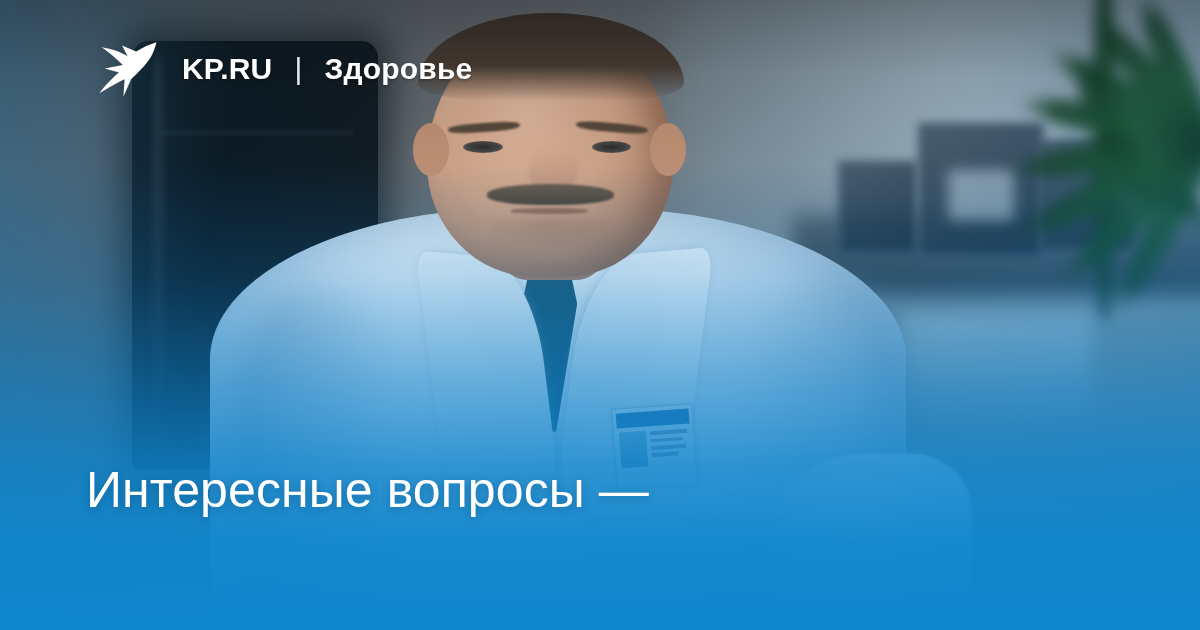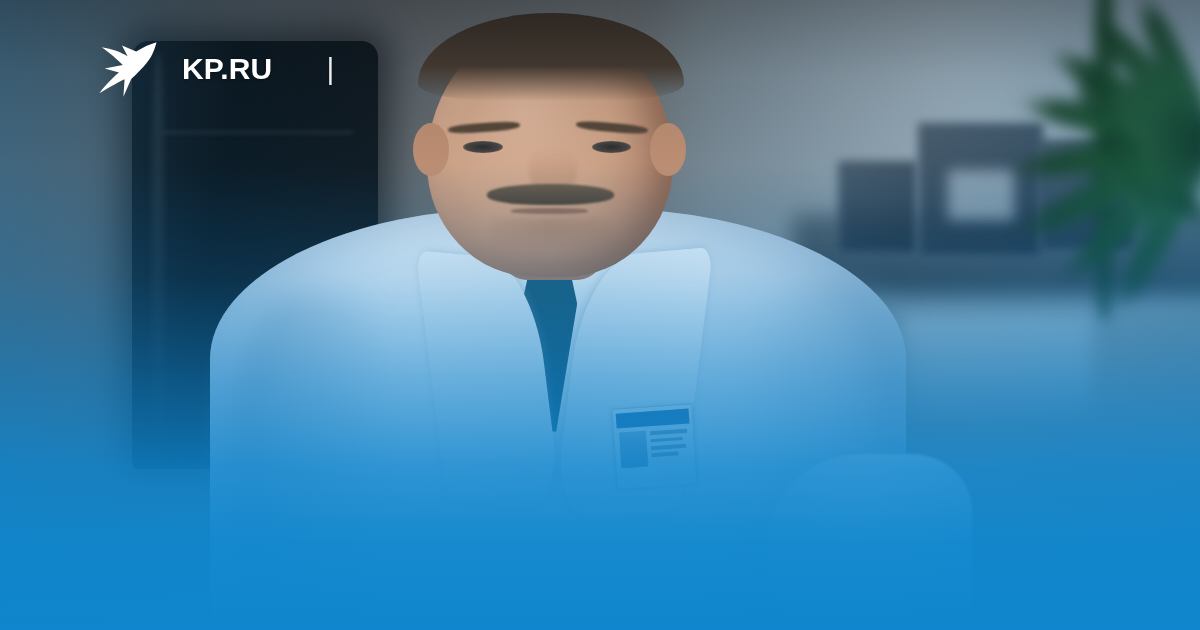--- a/index.html
+++ b/index.html
@@ -439,21 +439,20 @@
   .brand-text {
     display: flex;
     align-items: baseline;
     margin-left: 24px;
     color: #ffffff;
     font-size: 30px;
     font-weight: 700;
     letter-spacing: 0.2px;
     white-space: nowrap;
     text-shadow: 0 1px 3px rgba(0,0,0,0.35);
-    gap: 32px;
   }
   .brand-sep {
     margin: 0 22px;
     font-weight: 400;
     opacity: 0.92;
   }
 
   .headline {
     position: absolute;
     left: 86px;
@@ -545,19 +544,21 @@
   <div class="tint-left"></div>
   <div class="vignette-top"></div>
 
   <div class="brandbar">
     <svg class="logo-bird" viewBox="0 0 66 62" aria-hidden="true">
       <path fill="#ffffff" d="M64.5 4.2 C58.0 6.0 50.5 9.4 44.2 13.6 L30.0 7.4 L35.6 18.2 C29.3 14.2 20.0 10.8 9.6 9.2 C17.2 14.6 25.6 21.4 30.8 27.0 L12.6 30.4 L27.0 34.6 C21.2 39.2 13.6 47.0 7.4 55.2 C16.2 49.8 25.6 44.4 32.6 41.2 L31.4 58.8 L39.2 41.0 C44.6 36.4 53.8 27.0 58.4 19.8 C61.0 15.2 63.4 9.0 64.5 4.2 Z"></path>
     </svg>
     <div class="brand-text">
       <span>KP.RU</span>
       <span class="brand-sep">|</span>
+      <span>Здоровье</span>
     </div>
   </div>
 
   <h1 class="headline">
+    <span class="ln">Интересные вопросы —</span>
   </h1>
 
 </div>
 
 </body></html>

